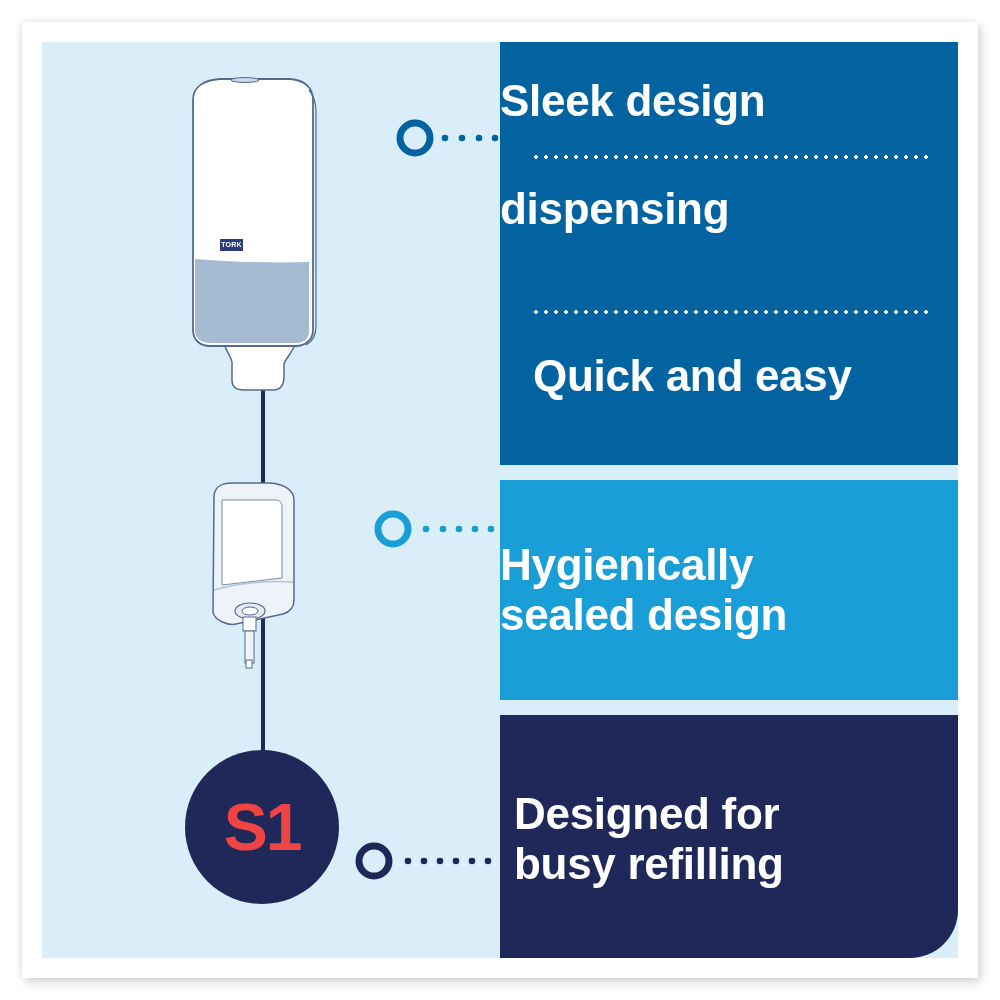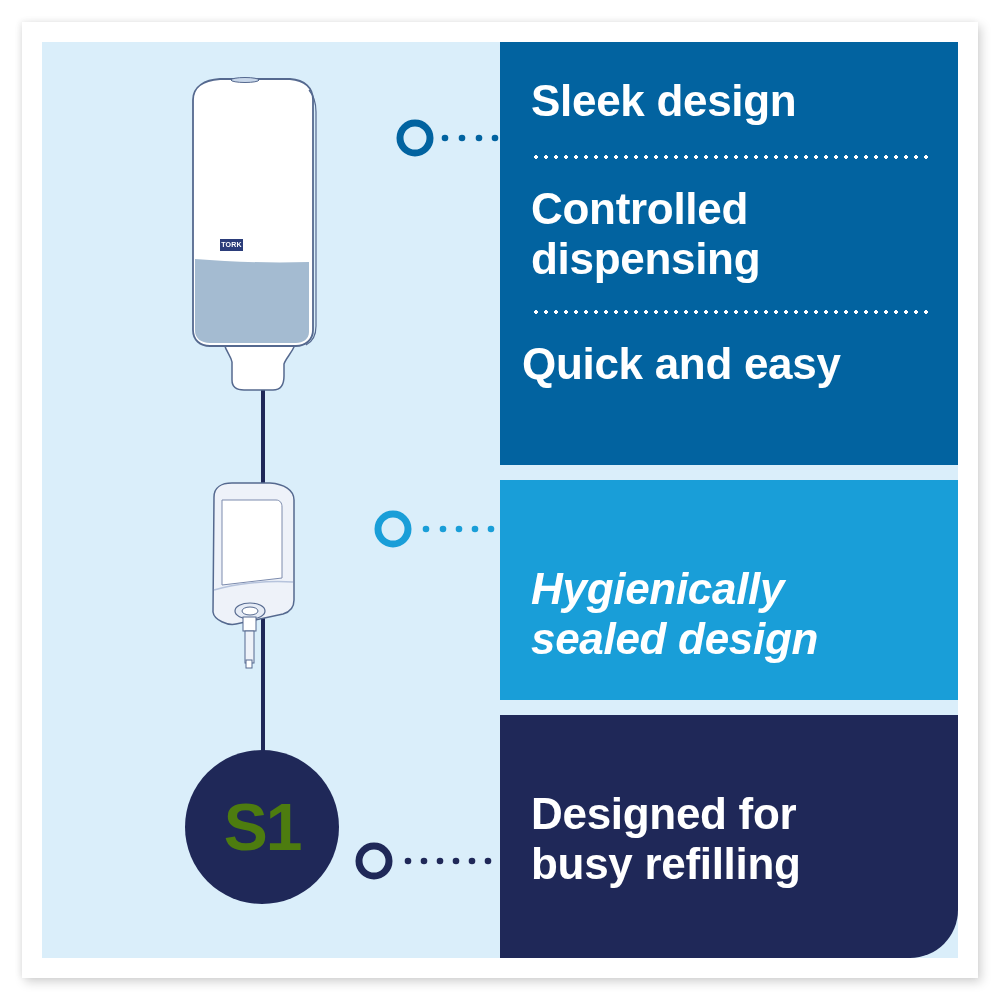--- a/index.html
+++ b/index.html
@@ -39,21 +39,20 @@
       left: 0;
       top: 0;
       width: 1000px;
       height: 1000px;
     }
     .feature {
       position: absolute;
       left: 500px;
       width: 458px;
       box-sizing: border-box;
-      padding-left: 31px;
       color: #ffffff;
       font-weight: bold;
       font-size: 44px;
       line-height: 50px;
       letter-spacing: -0.3px;
     }
     .box-top {
       position: absolute;
       left: 500px;
       top: 42px;
@@ -89,21 +88,21 @@
     }
     .s1-label {
       position: absolute;
       left: 185px;
       top: 750px;
       width: 154px;
       height: 154px;
       display: flex;
       align-items: center;
       justify-content: center;
-      color: #4d7c0f;
+      color: #ef4444;
       font-weight: bold;
       font-size: 66px;
       letter-spacing: -2px;
     }
     .tork-label {
       position: absolute;
       left: 220px;
       top: 239px;
       width: 23px;
       height: 12px;
@@ -190,32 +189,31 @@
   <div class="box-mid"></div>
   <div class="box-bot"></div>
 
   <div class="feature" style="top:76px;">
     <div>Sleek design</div>
   </div>
 
   <div class="divider" style="top:155px;"></div>
 
   <div class="feature" style="top:184px;">
-    <div>Controlled</div>
     <div>dispensing</div>
   </div>
 
   <div class="divider" style="top:310px;"></div>
 
-  <div class="feature" style="top:339px; padding-left:22px;">
+  <div class="feature" style="top:351px; padding-left:33px;">
     <div>Quick and easy</div>
   </div>
 
-  <div class="feature" style="top:564px;font-style:italic;">
+  <div class="feature" style="top:540px;">
     <div>Hygienically</div>
     <div>sealed design</div>
   </div>
 
-  <div class="feature" style="top:789px;">
+  <div class="feature" style="top:789px;margin-left:14px;">
     <div>Designed for</div>
     <div>busy refilling</div>
   </div>
 </div>
 
 </body></html>

